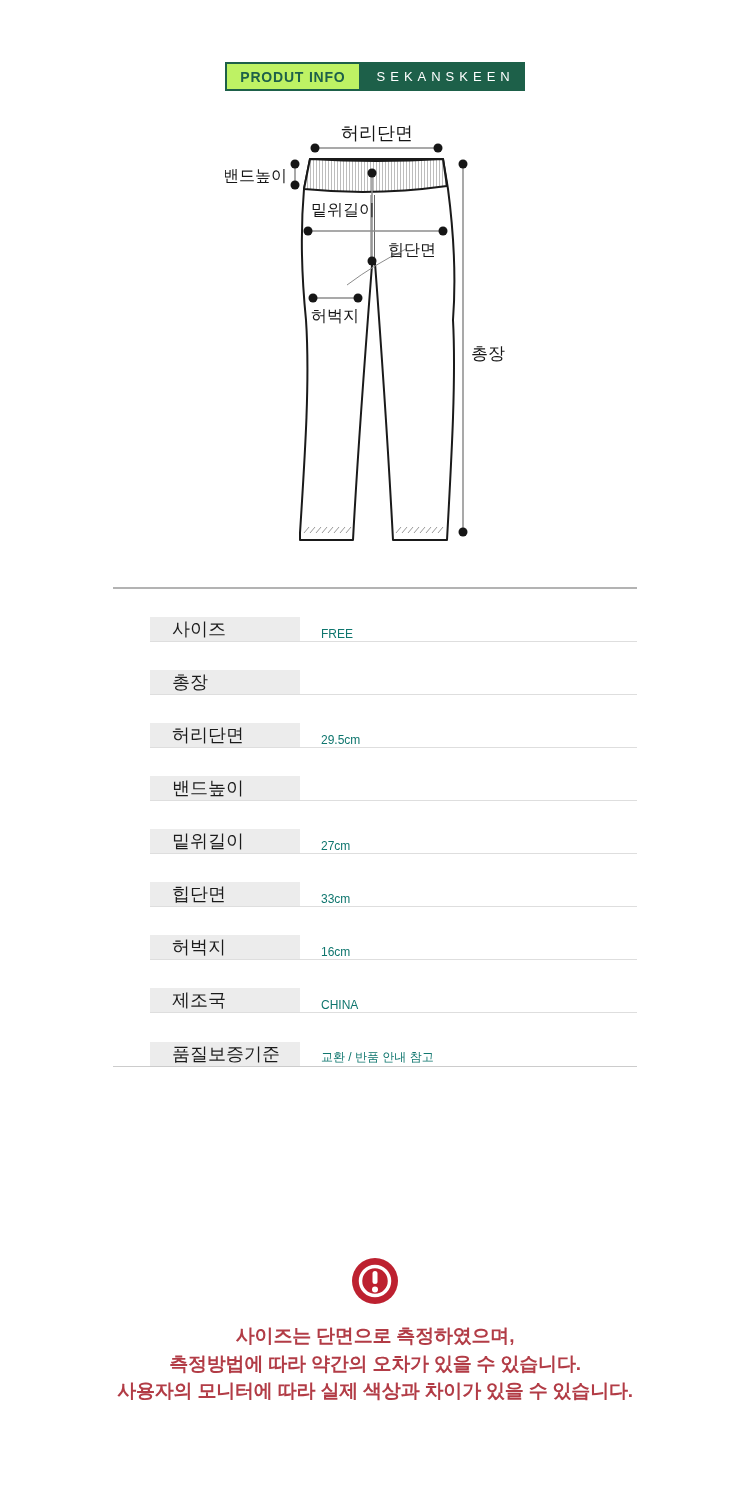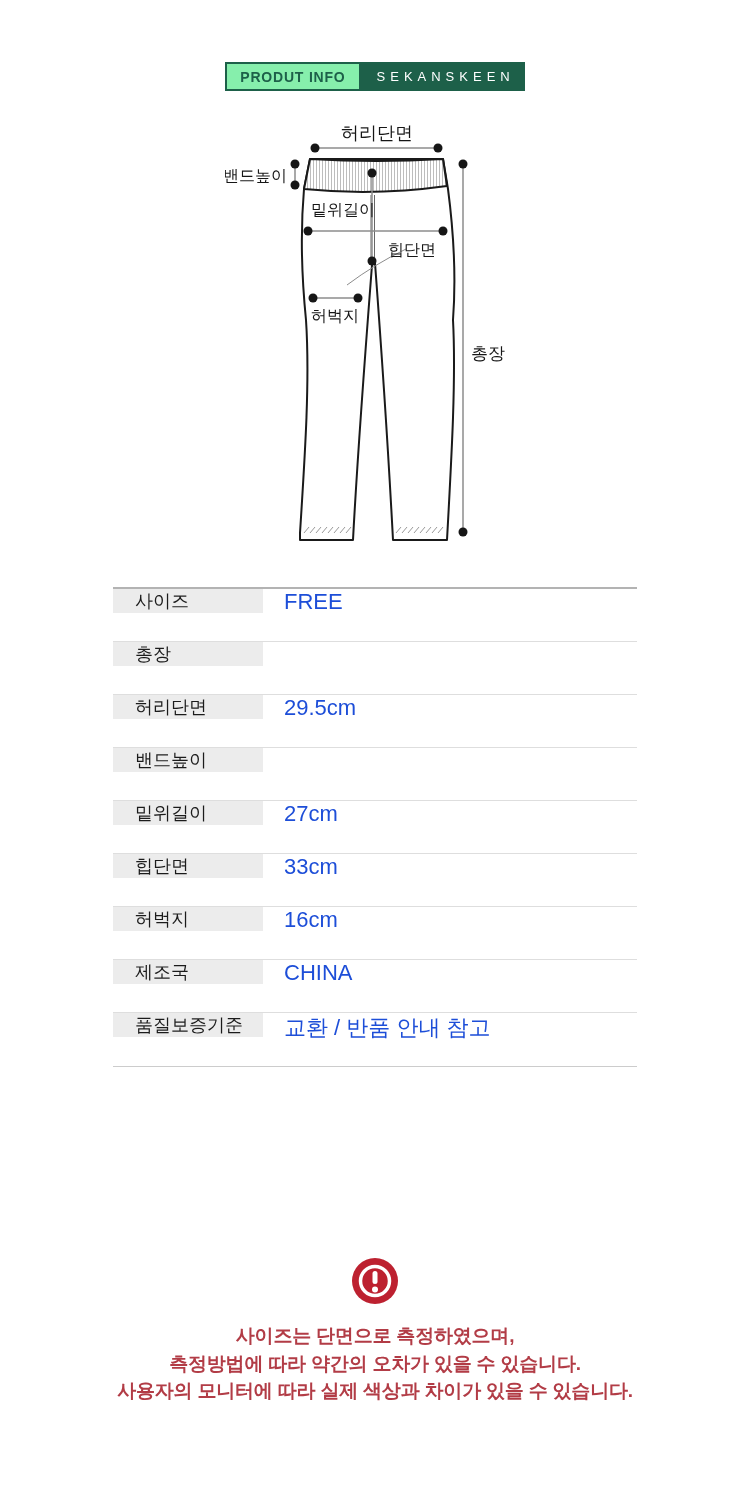--- a/index.html
+++ b/index.html
@@ -4,46 +4,46 @@
 <style>
   html,body{margin:0;padding:0;}
   body{
     width:750px;height:1500px;position:relative;background:#ffffff;
     font-family:"Liberation Sans",sans-serif;color:#141414;overflow:hidden;
   }
   
   .badge-row{position:absolute;top:62px;left:0;width:100%;height:29px;
     display:flex;justify-content:center;align-items:stretch;}
   .badge-left{
-    display:flex;align-items:center;background:#86efac;
+    display:flex;align-items:center;background:#bef264;
     border:2px solid #1d6049;color:#1d6049;font-weight:bold;
     font-size:14px;letter-spacing:0.8px;padding:0 13px;box-sizing:border-box;
     white-space:nowrap;
   }
   .badge-right{
     display:flex;align-items:center;background:#1d6049;color:#ffffff;
     font-size:13px;letter-spacing:5px;padding:0 10px 0 16px;white-space:nowrap;
   }
   
   .diagram{position:absolute;top:115px;left:225px;width:290px;height:450px;}
   .diagram text{fill:#161616;font-family:"Liberation Sans",sans-serif;}
   
   .spec-table{
     position:absolute;top:587px;left:113px;width:524px;
     border-top:2px solid #b3b3b3;border-bottom:1px solid #cccccc;box-sizing:border-box;
   }
-  .spec-row{height:53px;display:flex;align-items:flex-start;box-sizing:border-box;}
+  .spec-row{height:53px;display:flex;align-items:flex-end;box-sizing:border-box;margin-left:37px;}
   .spec-row:not(:last-child){border-bottom:1px solid #dedede;}
   .cell-label{
     width:150px;background:#ececec;display:flex;align-items:center;
     padding-left:22px;box-sizing:border-box;font-size:18px;color:#1b1b1b;
   }
   .cell-value{
     flex:1;display:flex;align-items:center;padding-left:21px;
-    font-size:22px;color:#1d4ed8;
+    font-size:12px;color:#0f766e;
   }
   
   .warn-icon{position:absolute;top:1258px;left:352px;width:46px;height:46px;}
   .warn-text{
     position:absolute;top:1322px;left:0;width:100%;text-align:center;
     font-size:19px;font-weight:bold;color:#b23c46;line-height:27.5px;
     letter-spacing:-0.2px;
   }
   .warn-text div{white-space:nowrap;}
 </style>

